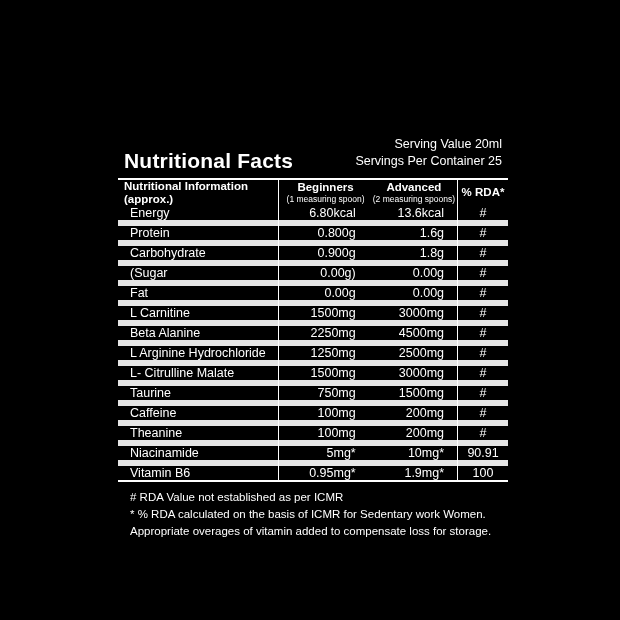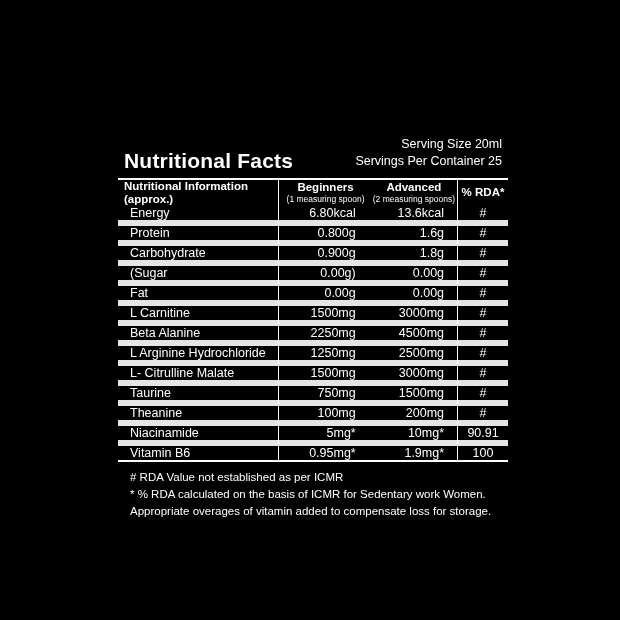--- a/index.html
+++ b/index.html
@@ -105,21 +105,21 @@
   .footnotes div { white-space: nowrap; margin-left: 8px; }
 </style>
 </head>
 <body>
 
 <div class="panel">
 
   <div class="header-row">
     <div class="title">Nutritional Facts</div>
     <div class="serving-info">
-      <div>Serving Size 20ml</div>
+      <div>Serving Value 20ml</div>
       <div>Servings Per Container 25</div>
     </div>
   </div>
 
   <div class="hrule"></div>
 
   <div class="vline-wrap">
     <div class="vsep" style="left:41%;"></div>
     <div class="vsep" style="left:87%;"></div>
 
@@ -193,20 +193,26 @@
             <td class="adv col-adv">3000mg</td>
             <td class="rda col-rda">#</td>
           </tr>
           <tr>
             <td class="name col-name">Taurine</td>
             <td class="beg col-beg">750mg</td>
             <td class="adv col-adv">1500mg</td>
             <td class="rda col-rda">#</td>
           </tr>
           <tr>
+            <td class="name col-name">Caffeine</td>
+            <td class="beg col-beg">100mg</td>
+            <td class="adv col-adv">200mg</td>
+            <td class="rda col-rda">#</td>
+          </tr>
+          <tr>
             <td class="name col-name">Theanine</td>
             <td class="beg col-beg">100mg</td>
             <td class="adv col-adv">200mg</td>
             <td class="rda col-rda">#</td>
           </tr>
           <tr>
             <td class="name col-name">Niacinamide</td>
             <td class="beg col-beg">5mg*</td>
             <td class="adv col-adv">10mg*</td>
             <td class="rda col-rda">90.91</td>

